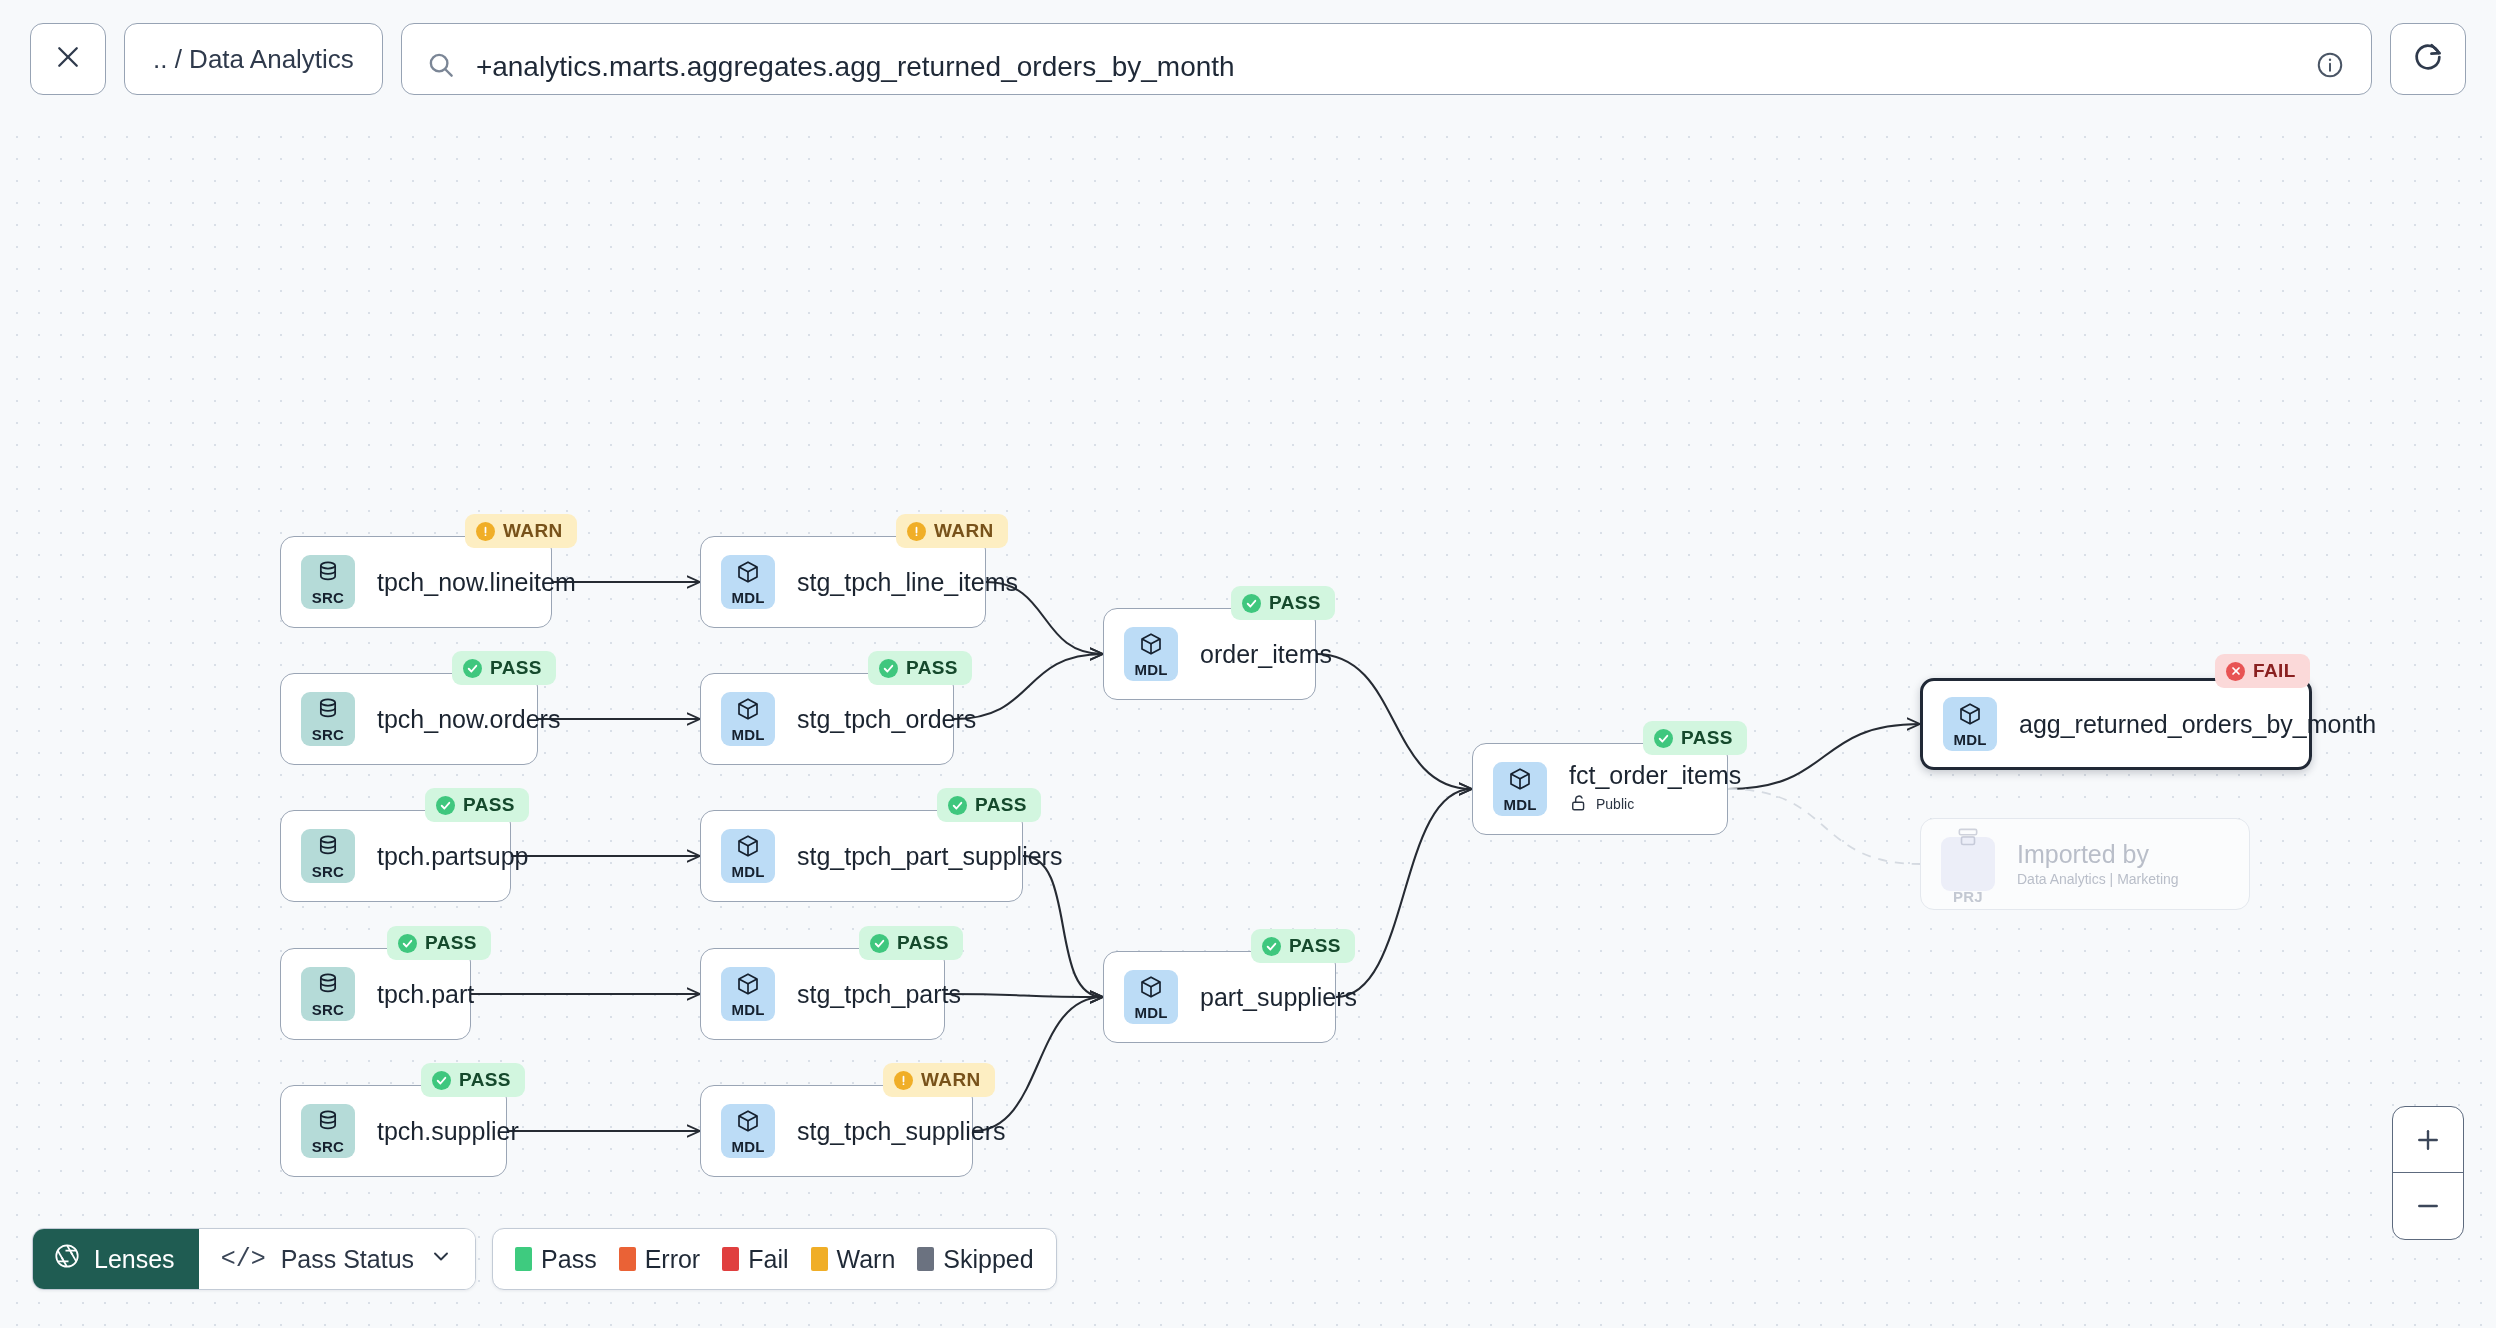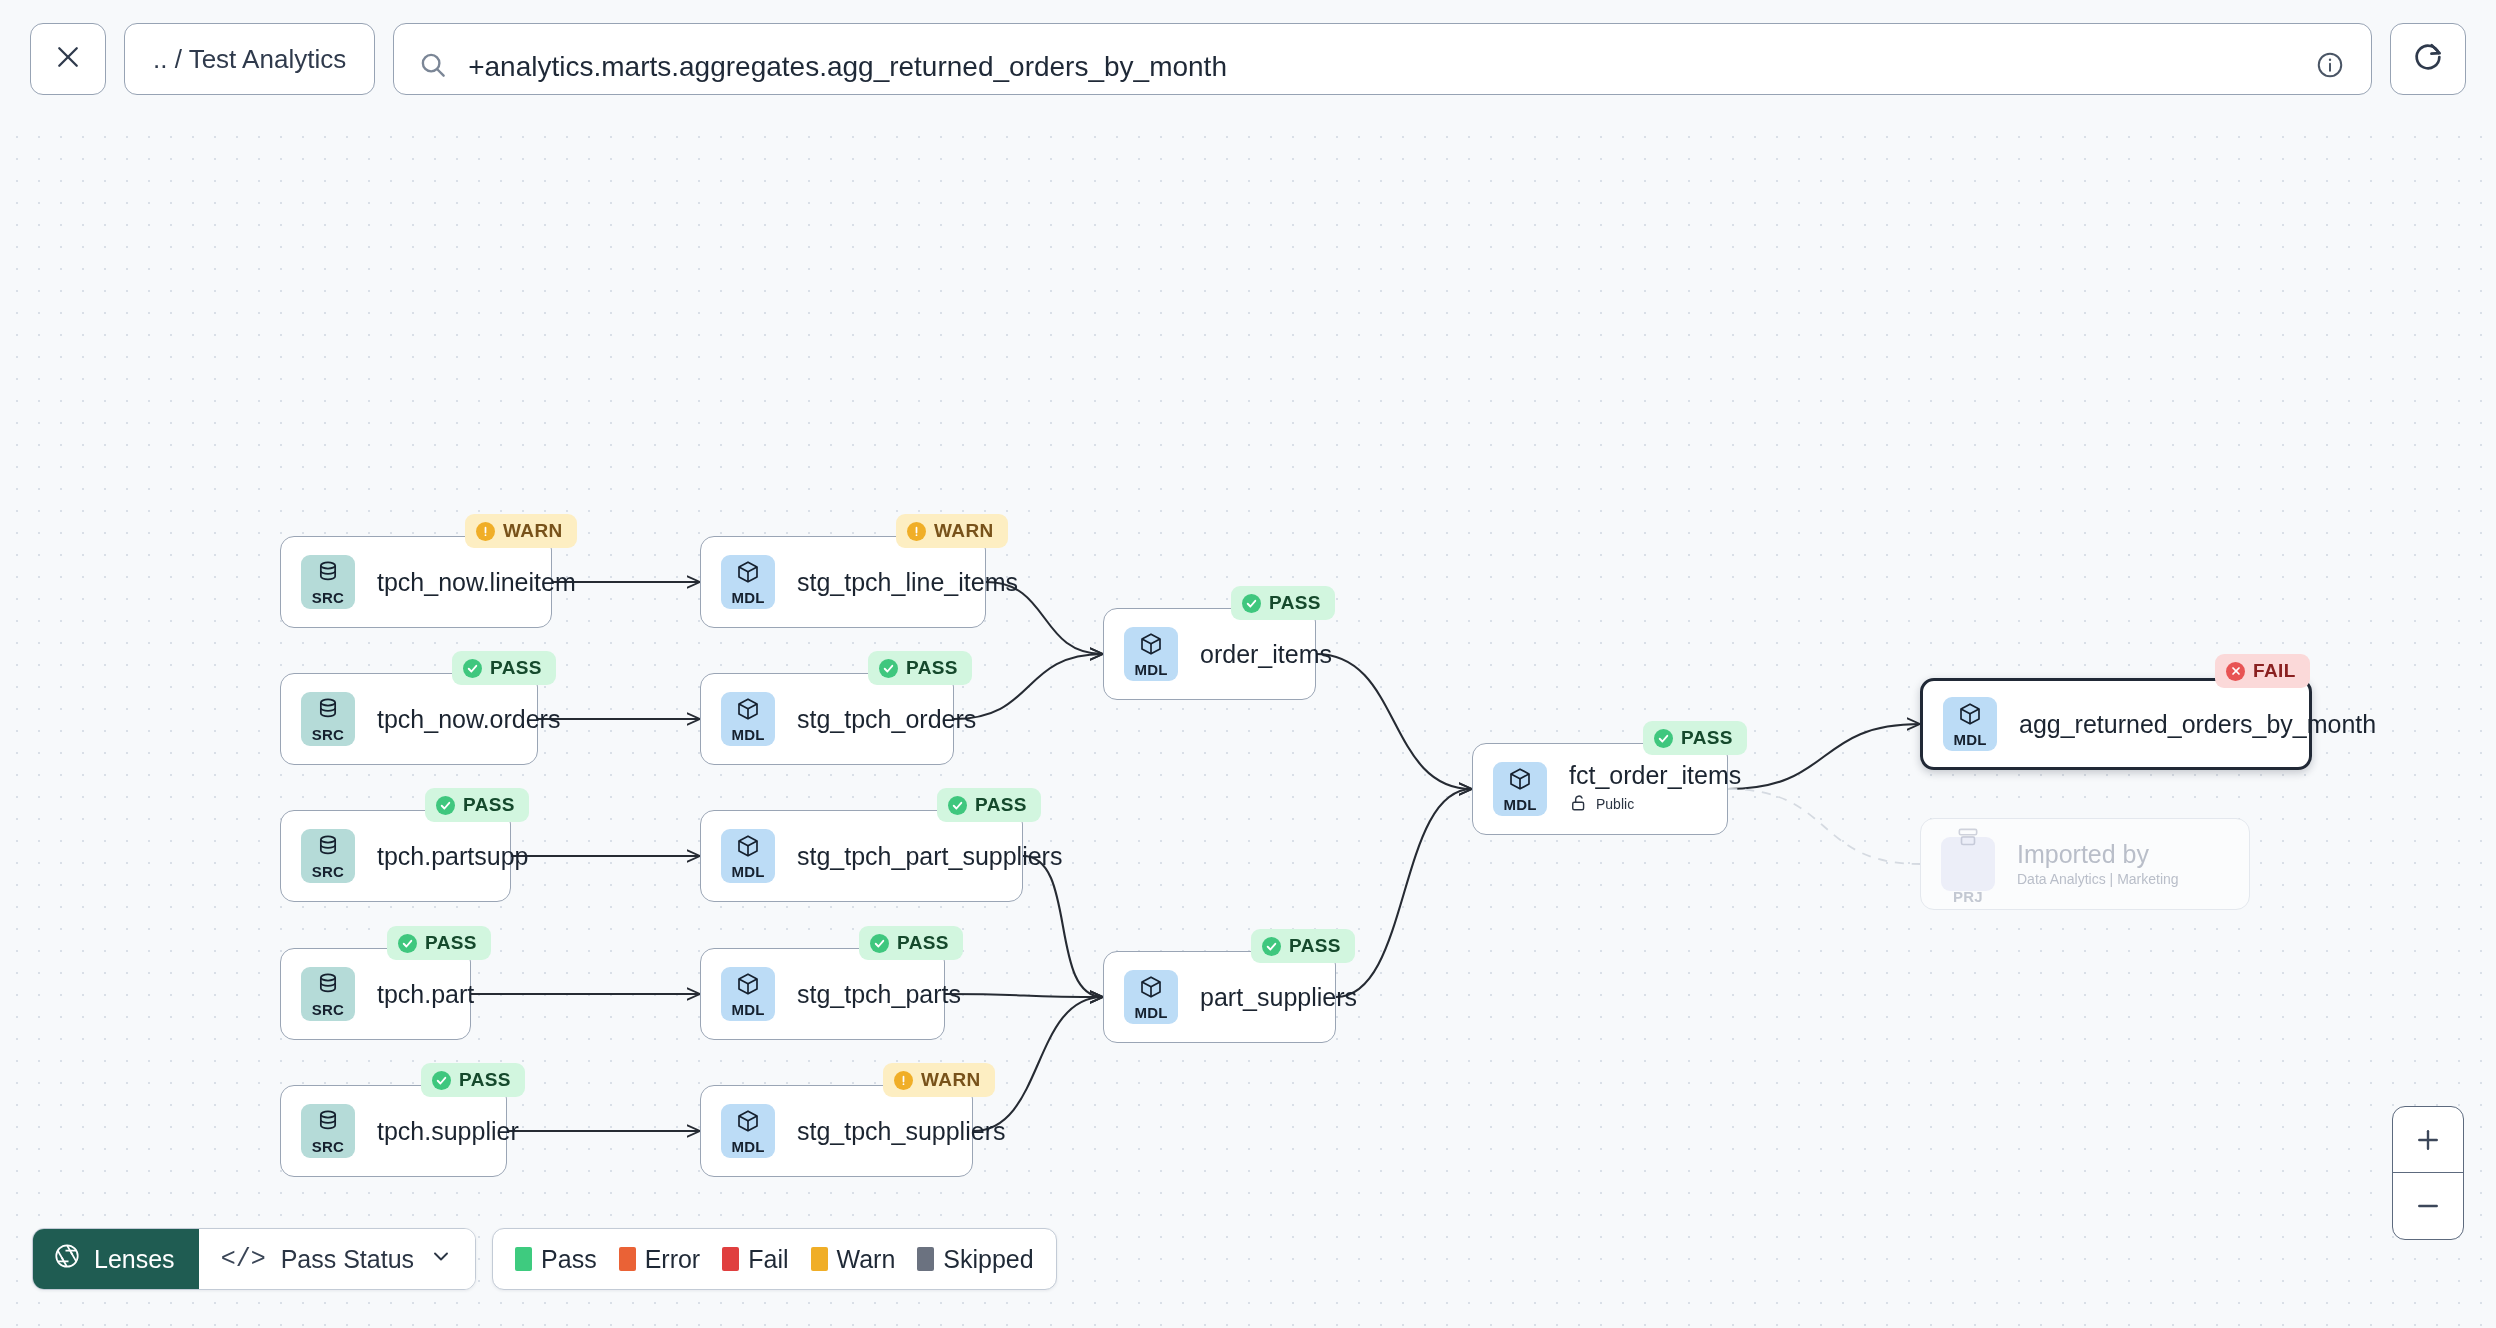--- a/index.html
+++ b/index.html
@@ -210,21 +210,21 @@
 <div class="header">
   <div class="hbtn close-btn">
     <span>
       <svg width="30" height="30" viewBox="0 0 24 24" fill="none" stroke="#2f3a4c" stroke-width="1.8" stroke-linecap="round">
         <line x1="5" y1="5" x2="19" y2="19"></line>
           <line x1="19" y1="5" x2="5" y2="19"></line>
       </svg>
     </span>
   </div>
 
-  <div class="hbtn breadcrumb-btn">.. / Test Analytics</div>
+  <div class="hbtn breadcrumb-btn">.. / Data Analytics</div>
 
   <div class="searchbar">
     <span>
       <svg width="30" height="30" viewBox="0 0 24 24" fill="none" stroke="#7b8696" stroke-width="1.9" stroke-linecap="round">
         <circle cx="10.5" cy="10.5" r="6.6"></circle>
           <line x1="15.4" y1="15.4" x2="20.5" y2="20.5"></line>
       </svg>
     </span>
     <input class="search-input" type="text" value="+analytics.marts.aggregates.agg_returned_orders_by_month" style="">
     <span>

